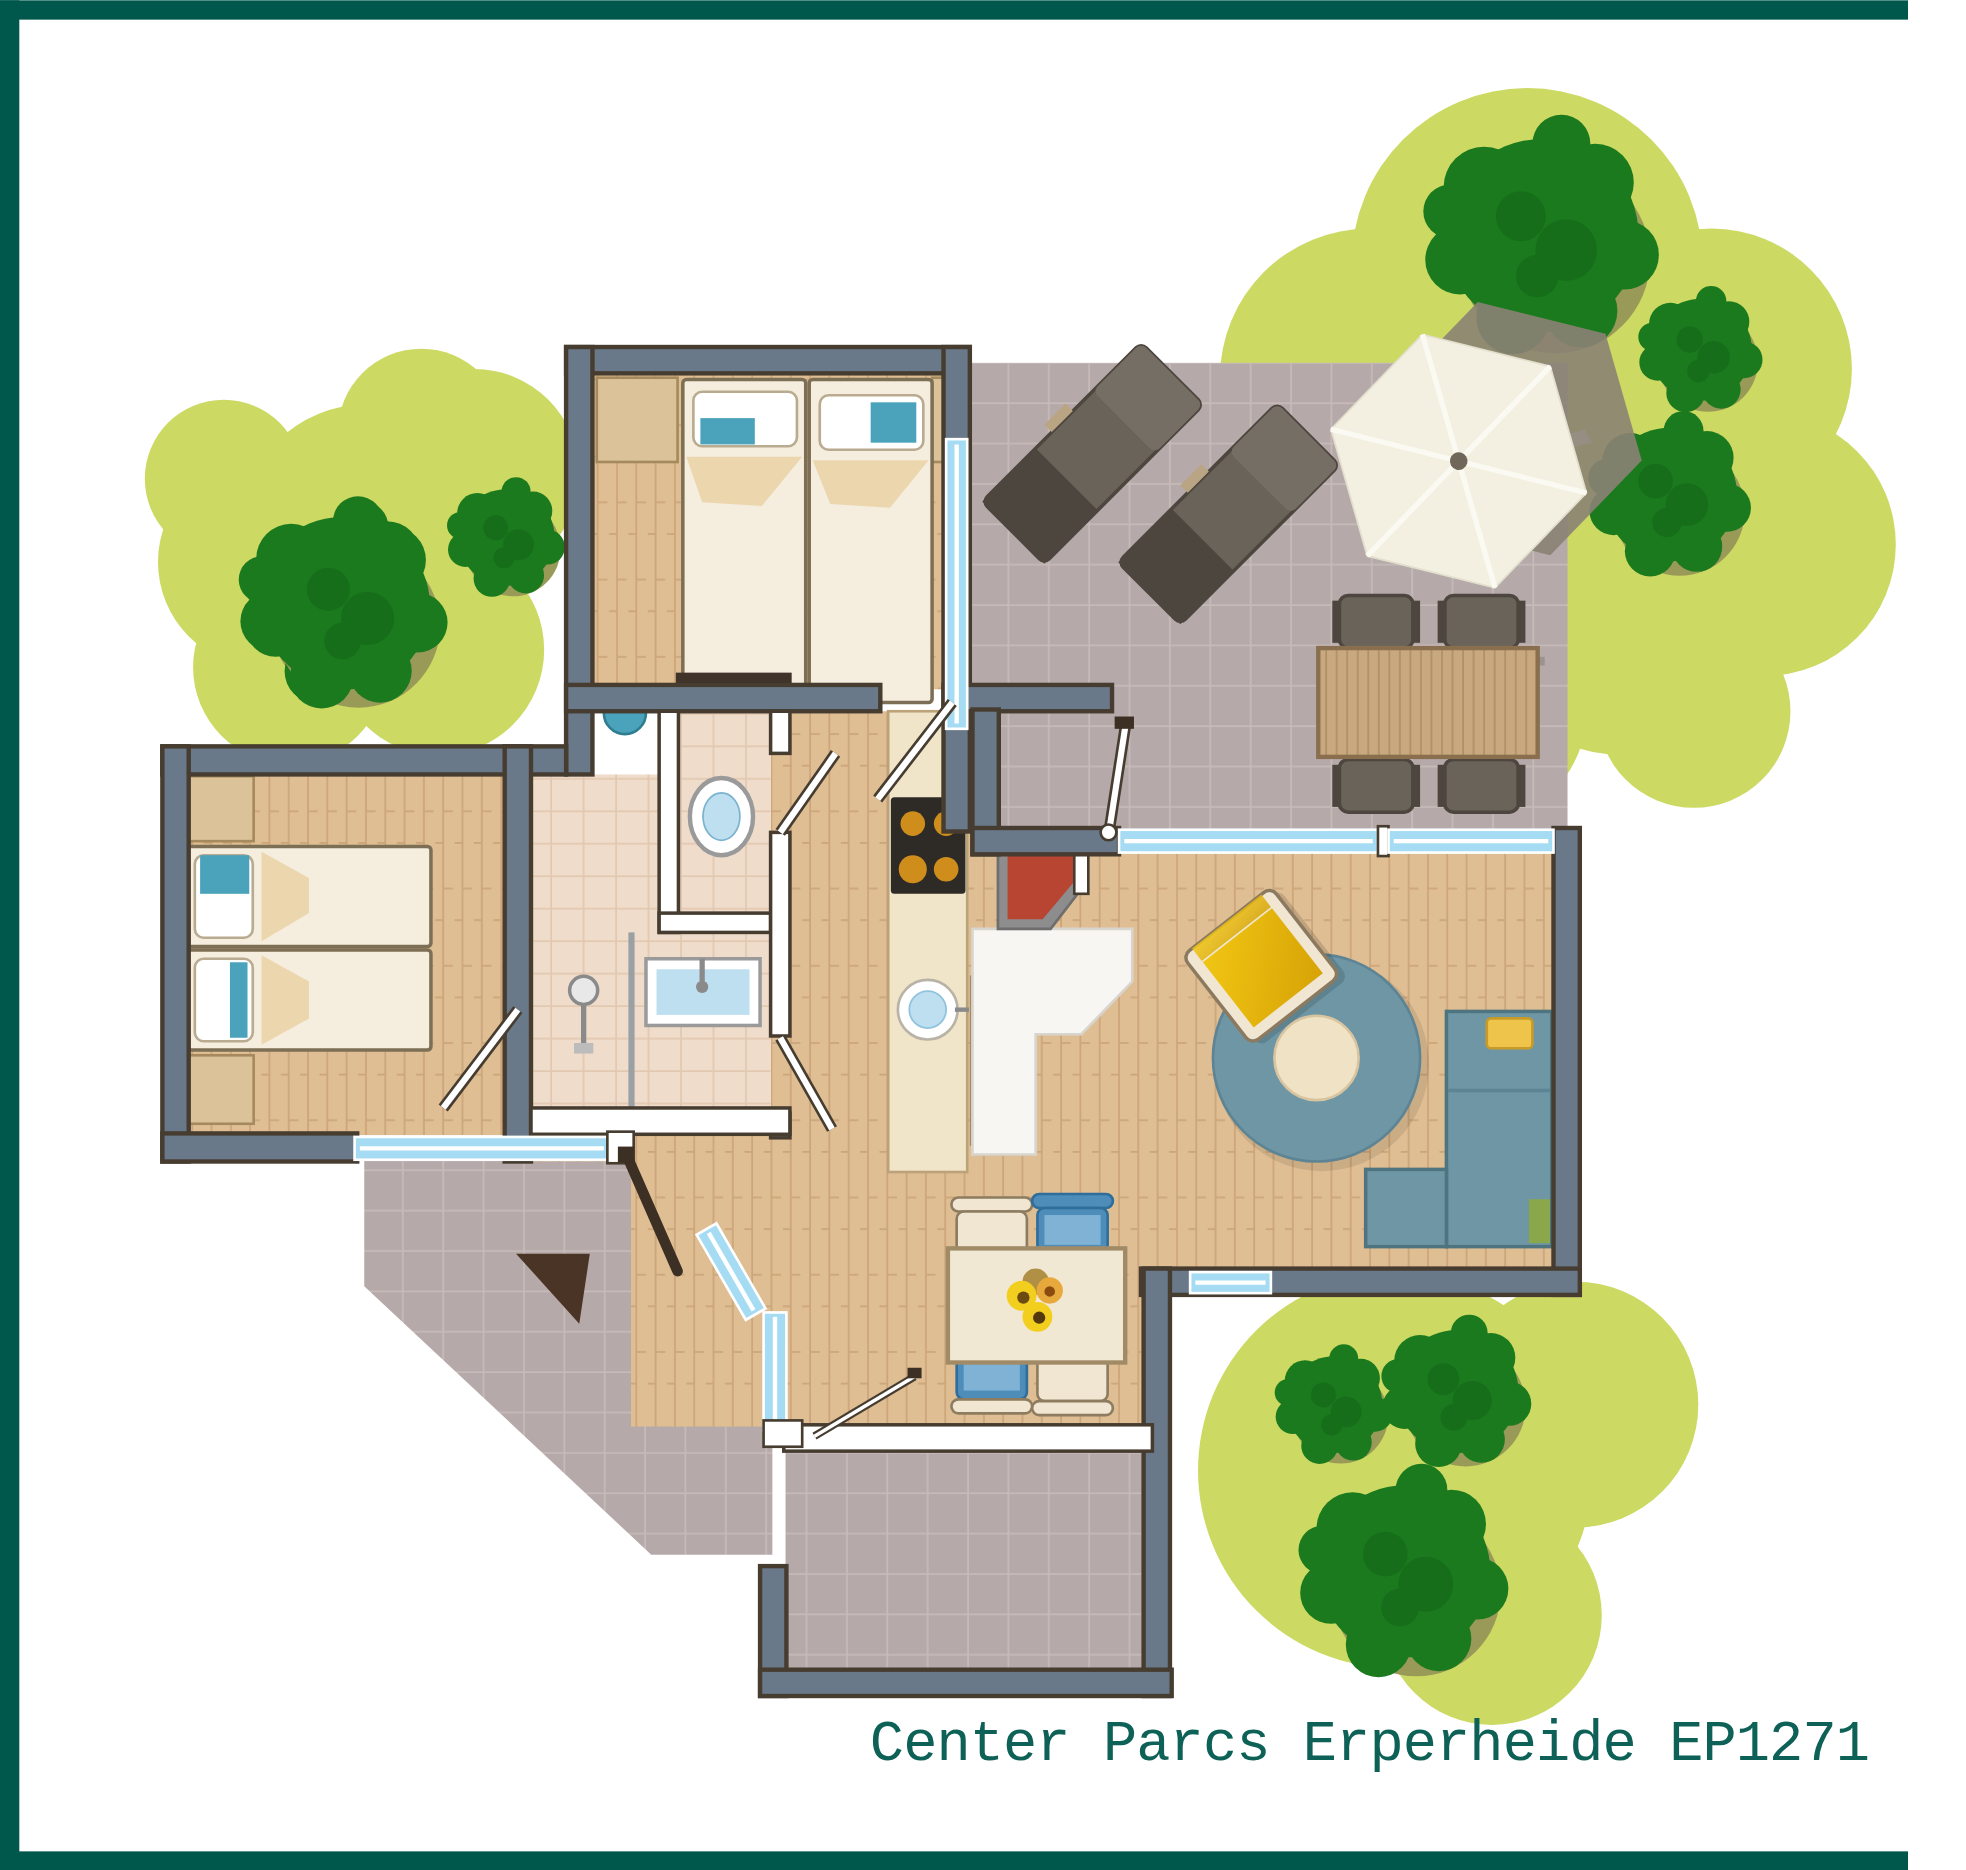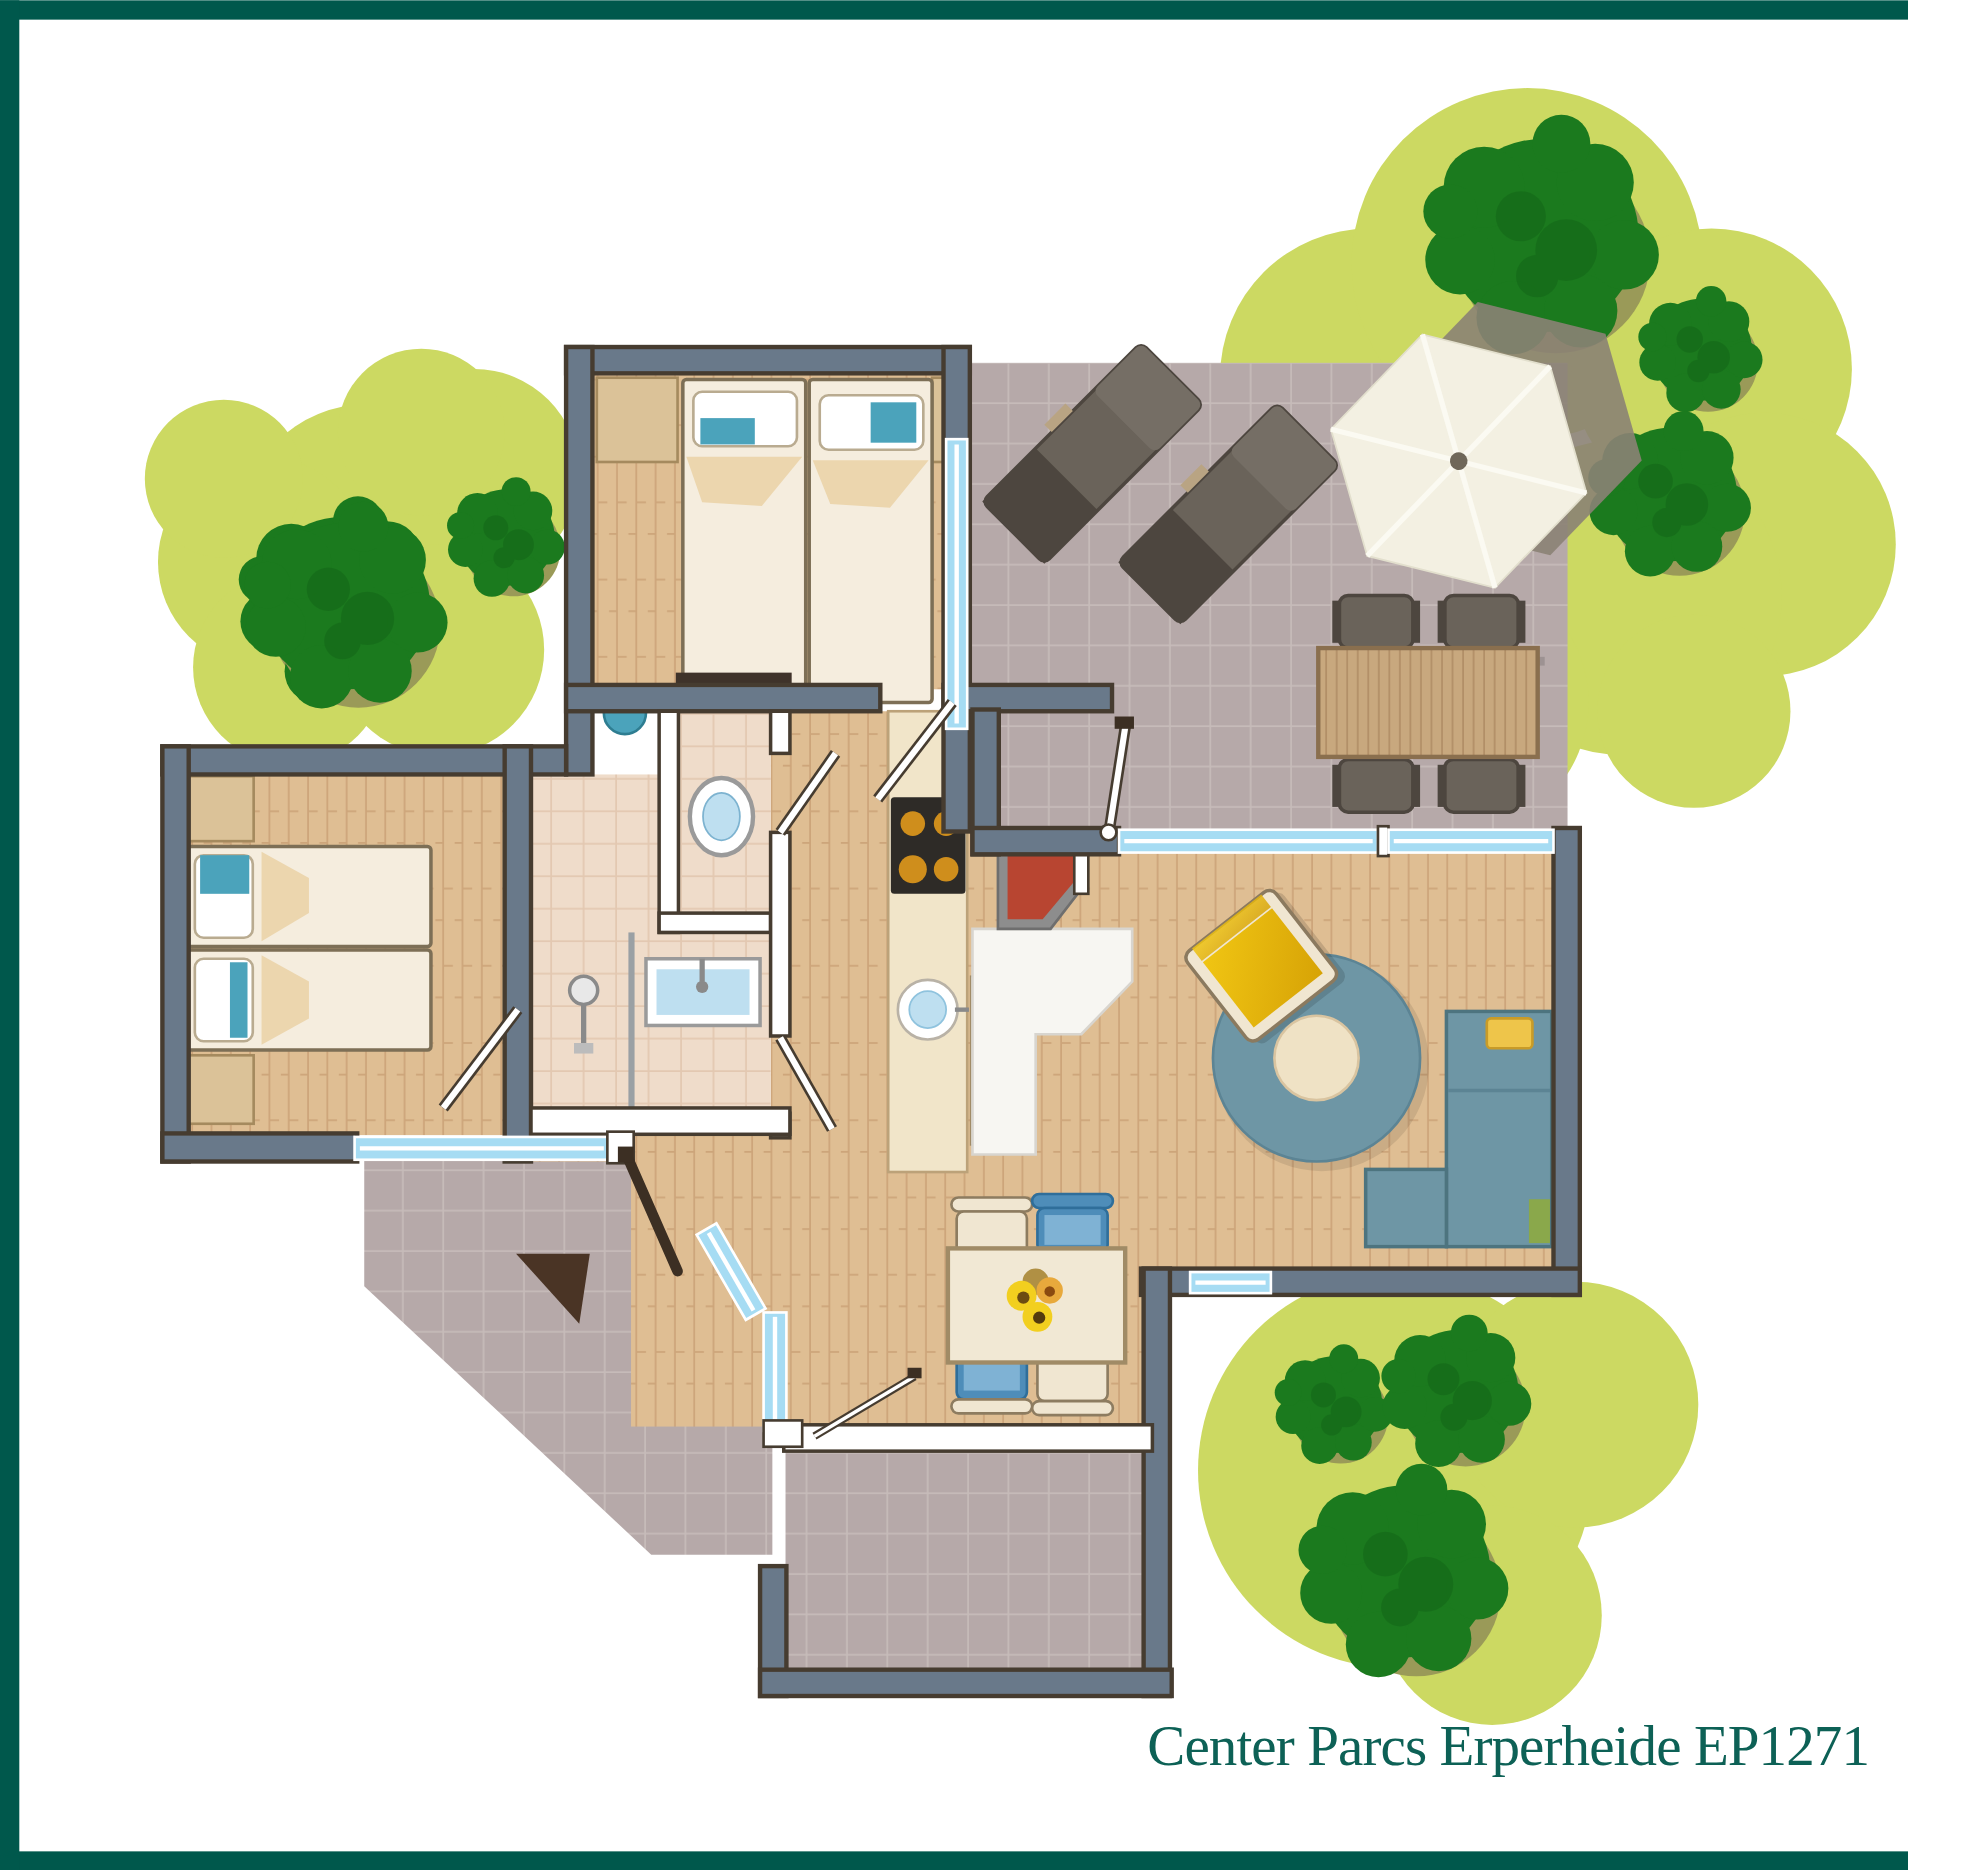--- a/index.html
+++ b/index.html
@@ -1,17 +1,17 @@
 <!DOCTYPE html>
 <html style="--frame: #00584c; --caption: #0d6156; --grass: #ccd962; --tree: #1b7a1e; --treeDark: #0f5a14; --treeShadow: #9a9a58; --tile: #b6a9a9; --tileLine: #c6bbb9; --wood: #dfbe93; --woodLine: #cda57a; --bathTile: #efdcca; --bathLine: #e3c8b1; --wall: #69798a; --wallEdge: #463c30; --windowGlass: #a6dcf3; --counter: #f1e5c9; --counterEdge: #bca279; --stove: #2e2b27; --burner: #cf8e1c; --sofa: #6e96a5; --sofaEdge: #4d747f; --rugCenter: #efe2c5; --armYellow: #f0c513; --armYellowDark: #d7a306; --chairCream: #f0e6d1; --chairBlue: #4e8db9; --bedSheet: #f5edde; --bedEdge: #7d6f56; --bedFold: #ecd6ae; --accent: #4ba3bb; --headboard: #dbc298; --fire: #b84531; --fireFrame: #8d8d8d; --hearth: #f7f6f2; --outdoor: #6a635a; --outdoorDark: #4d463f; --slatWood: #c8a87e; --slatLine: #b28f67; --umbrella: #f3f0e2; --umbrellaShadow: #8b8274; --leafDark: #3c2f23; --doormat: #4a3425; --dresser: #3f332a; --sinkBlue: #bedff0;font-size:14px"><head>
 <meta charset="utf-8">
 <style>
   html,body{margin:0;padding:0;background:#fff;}
   #stage{position:relative;width:1908px;height:1871px;background:#fff;overflow:hidden;
-         font-family:Liberation Serif, serif;}
+         font-family:Liberation Mono, monospace;}
   svg{position:absolute;left:0;top:0;}
   
   .f-white{fill:#ffffff}
   .f-grass{fill:var(--grass)}
   .f-tree{fill:var(--tree)}
   .f-treedark{fill:var(--treeDark);opacity:.35}
   .f-treeshadow{fill:var(--treeShadow)}
   .f-tilefill{fill:var(--tile)}
   .st-tileline{stroke:var(--tileLine);stroke-width:2}
   .f-wood{fill:var(--wood)}

